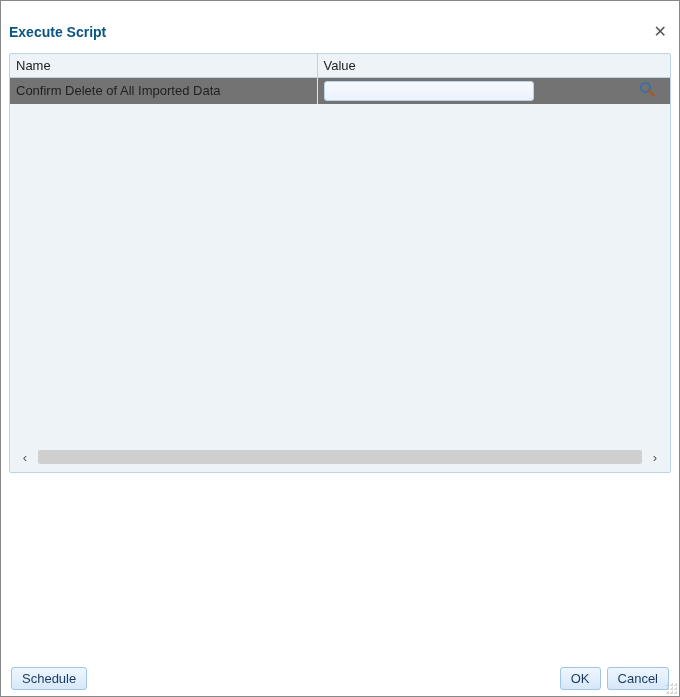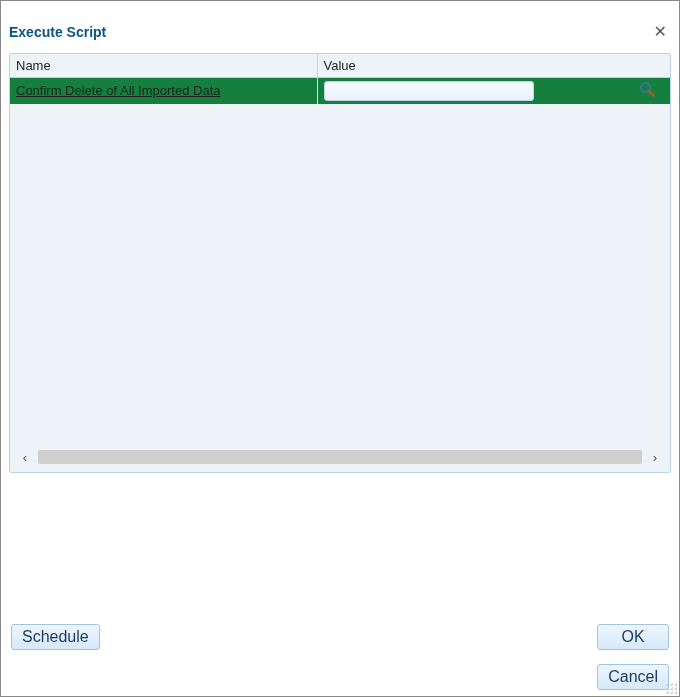--- a/index.html
+++ b/index.html
@@ -35,22 +35,21 @@
     col.name-col { width: 307px; }
     col.value-col { }
     col.action-col { width: 45px; }
     th {
       text-align: left; font-weight: normal; color: #222;
       padding: 4px 6px; font-size: 13px;
       border-bottom: 1px solid #bcd2e7;
     }
     th:first-child { border-right: 1px solid #bcd2e7; }
     tr.row-highlight td {
-      background: #15803d;
-      text-decoration: underline;
+      background: #737373;
     }
     td { padding: 2px 6px; font-size: 13px; color: #222; vertical-align: middle; height: 26px; }
     td.name-cell { border-right: 1px solid #d9e7f3; }
     input.value-input {
       width: 210px; height: 20px;
       border: 1px solid #bcd2e7; border-radius: 3px;
       background: linear-gradient(#f7fbff, #eaf2fb);
       padding: 2px 4px; font-size: 12px;
     }
     td.action-cell { text-align: center; }
@@ -63,25 +62,25 @@
       width: 18px; height: 18px; display: flex; align-items: center; justify-content: center;
       color: #555; cursor: pointer; user-select: none;
     }
     .scroll-track {
       flex: 1; height: 14px; margin: 0 4px; background: #cfcfcf; border-radius: 2px;
     }
     .btn-bar {
       position: absolute; left: 0; right: 0; bottom: 6px;
       display: flex; justify-content: space-between; padding: 0 10px;
     }
-    .btn-group-right { display: flex; gap: 14px; flex-direction: column; }
+    .btn-group-right { display: flex; gap: 6px; }
     button.btn {
       background: linear-gradient(#eef6ff, #d6e8fb);
       border: 1px solid #9fc4e6; border-radius: 3px;
-      padding: 3px 10px; font-size: 16px; color: #1b3a5b;
+      padding: 3px 10px; font-size: 13px; color: #1b3a5b;
       cursor: pointer;
     }
     .resize-grip {
       position: absolute; right: 2px; bottom: 2px; width: 12px; height: 12px;
       background:
         linear-gradient(135deg, transparent 50%, #bbb 50%) 0 0/4px 4px;
       opacity: 0.6;
     }
   </style>
 </head>

